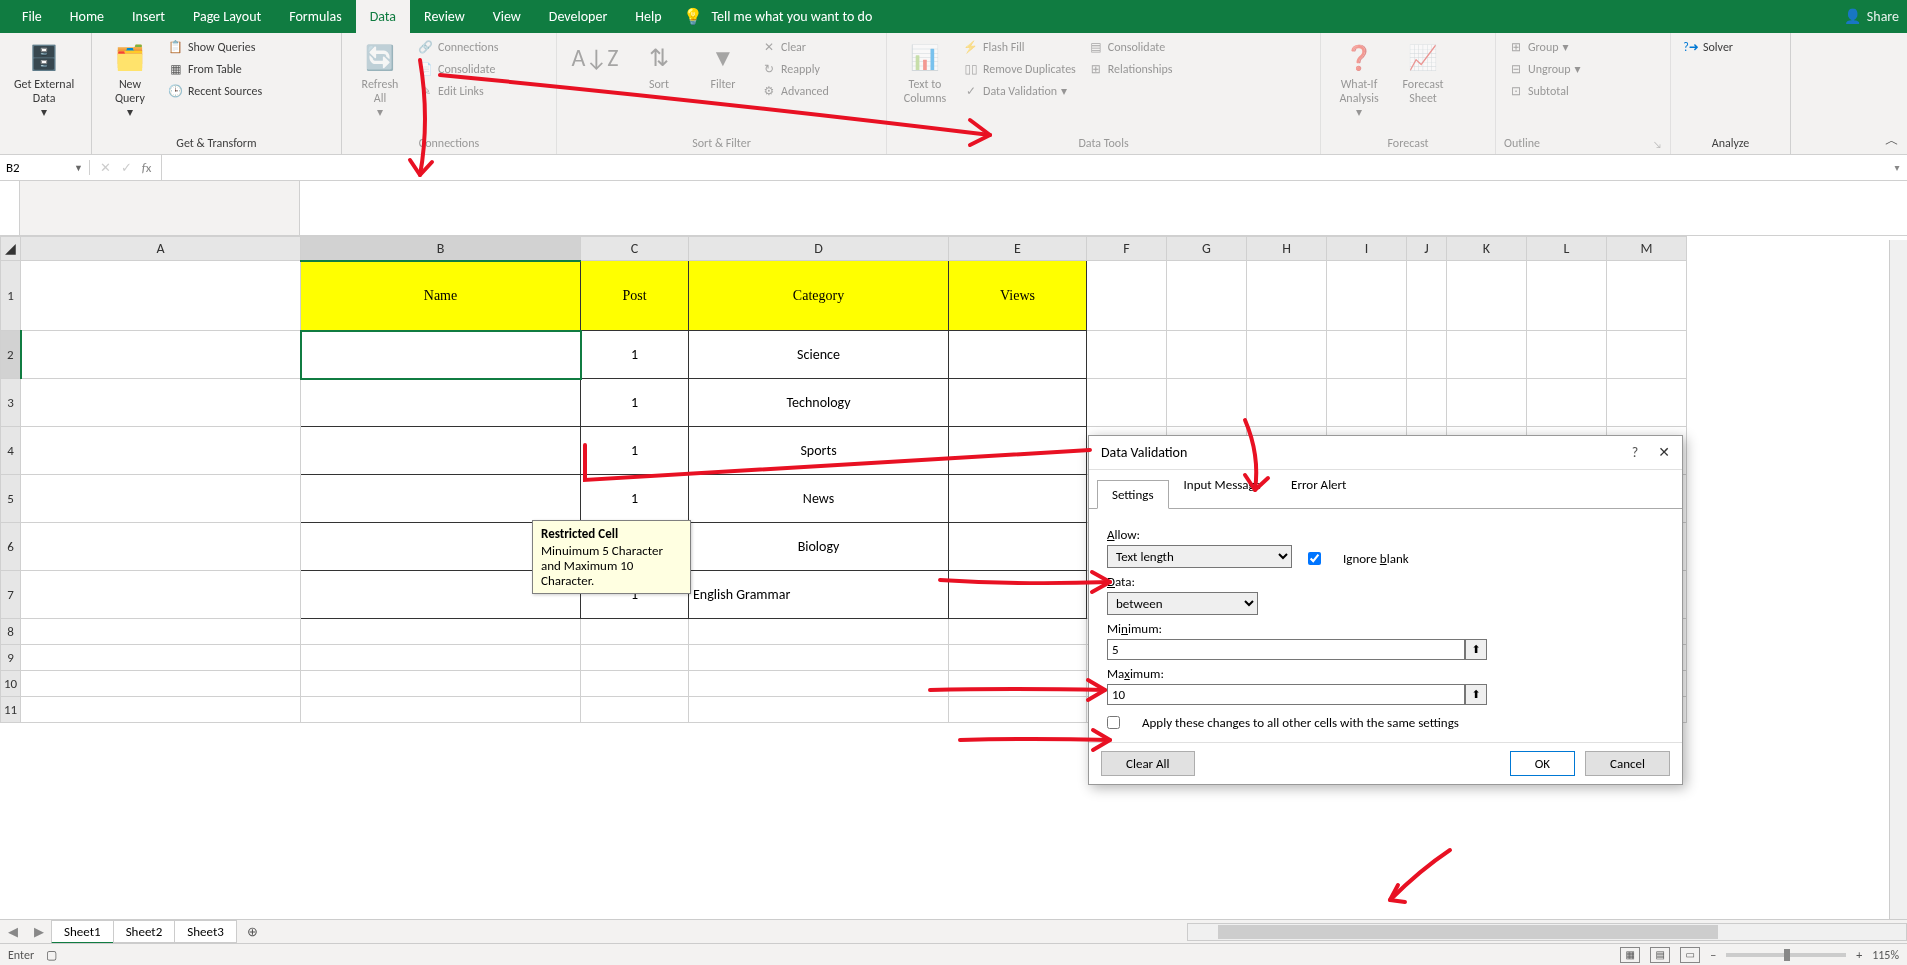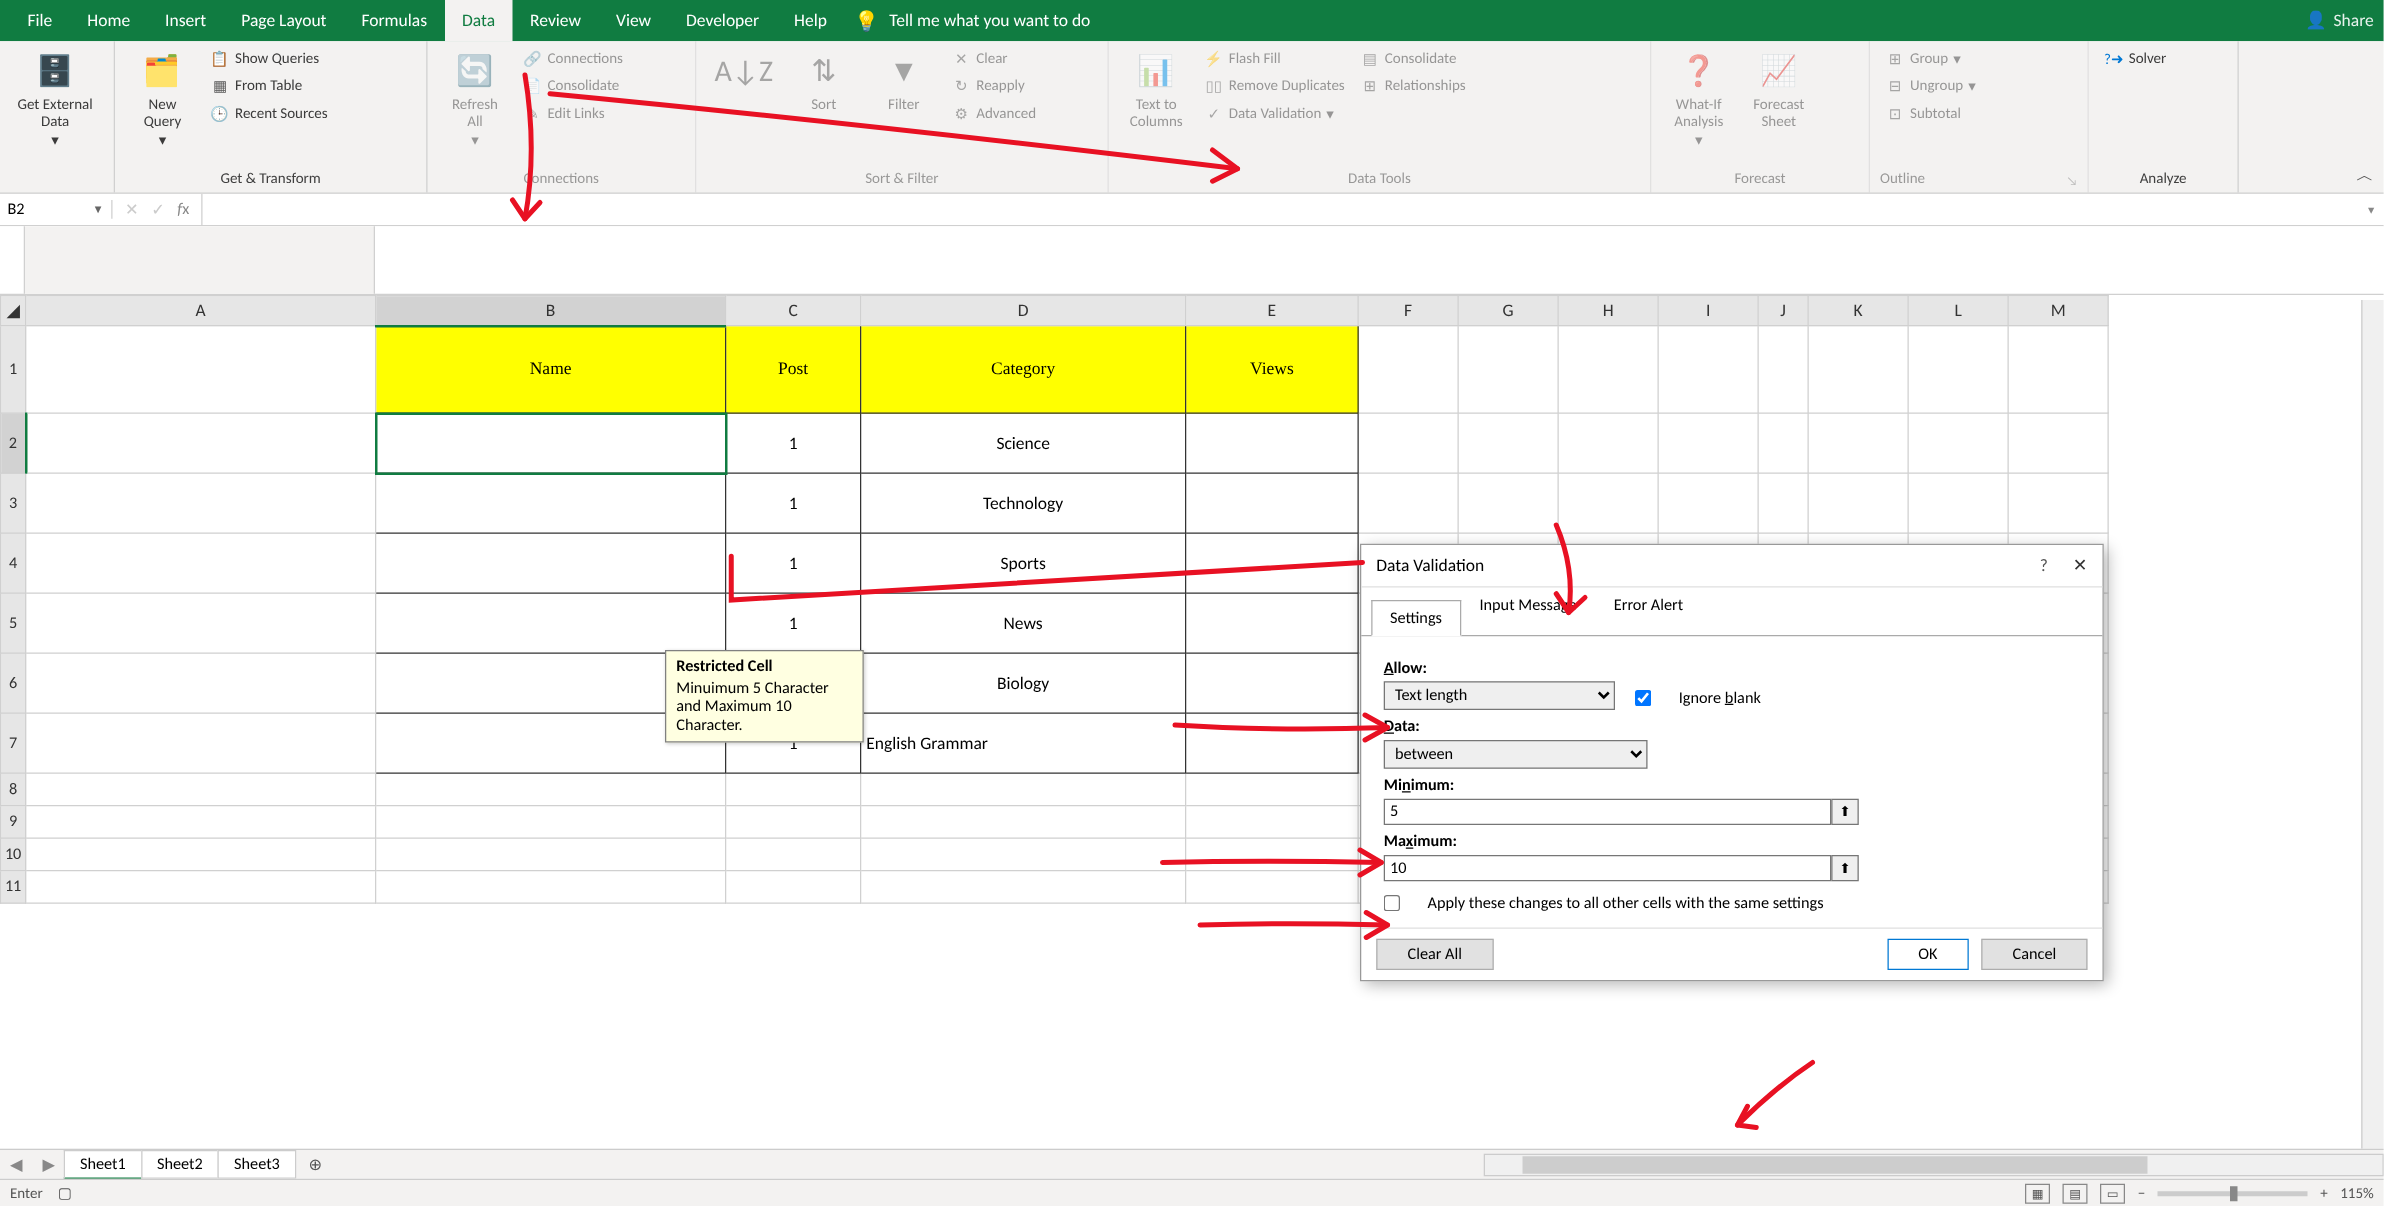--- a/index.html
+++ b/index.html
@@ -63,21 +63,21 @@
 
 .dialog { position: absolute; left: 1088px; top: 435px; width: 595px; background: #fff; border: 1px solid #999; box-shadow: 3px 3px 12px rgba(0,0,0,0.3); }
 .dialog-title { padding: 8px 12px; font-size: 14px; border-bottom: 1px solid #e0e0e0; display: flex; align-items: center; }
 .dialog-title .help { margin-left: auto; margin-right: 20px; font-size: 14px; color: #555; }
 .dialog-title .close { font-size: 14px; color: #333; }
 .dialog-tabs { display: flex; border-bottom: 1px solid #aaa; padding-left: 8px; }
 .dialog-tab { padding: 6px 14px; font-size: 13px; border: 1px solid transparent; margin-bottom: -1px; }
 .dialog-tab.active { border: 1px solid #aaa; border-bottom: 1px solid #fff; background: #fff; margin-top: 10px; }
 .dialog-body { padding: 12px 18px; font-size: 13px; }
 .dialog-body .section-title { margin-bottom: 8px; }
-.dialog-body label { display: block; margin: 6px 0 3px; text-decoration: underline; text-decoration-color: transparent; font-weight: bold; }
+.dialog-body label { display: block; margin: 6px 0 3px; text-decoration: underline; text-decoration-color: transparent; }
 .dialog-body label .ul { text-decoration: underline; }
 .dialog-body select, .dialog-body input[type=text] { font-size: 13px; padding: 2px 4px; border: 1px solid #767676; }
 .dialog-body .row { display: flex; align-items: center; gap: 16px; }
 .dialog-body .input-with-btn { display: flex; width: 380px; }
 .dialog-body .input-with-btn input { flex: 1; }
 .dialog-body .input-with-btn .collapse-btn { width: 22px; border: 1px solid #767676; display:flex;align-items:center;justify-content:center;font-size:11px;background:#efefef;}
 .dialog-body .chk { display: flex; align-items: center; gap: 22px; margin-top: 4px; }
 .dialog-footer { padding: 8px 12px; display: flex; align-items: center; border-top: 1px solid #e0e0e0; }
 .dialog-footer button { font-size: 13px; padding: 4px 24px; border: 1px solid #adadad; background: #e1e1e1; }
 .dialog-footer .primary { border: 1px solid #0078d4; background: #fff; }
@@ -541,21 +541,21 @@
   <div class="dialog-body">
     <label><span class="ul">A</span>llow:</label>
     <div class="row">
       <select style="width:185px"><option>Text length</option></select>
       <div class="chk">
         <input type="checkbox" checked="" style="">
         <span>Ignore <u>b</u>lank</span>
       </div>
     </div>
     <label><span class="ul">D</span>ata:</label>
-    <select style="width:211px"><option>between</option></select>
+    <select style="width:151px"><option>between</option></select>
     <label>Mi<span class="ul">n</span>imum:</label>
     <div class="input-with-btn">
       <input type="text" value="5" style="">
       <div class="collapse-btn">⬆</div>
     </div>
     <label>Ma<span class="ul">x</span>imum:</label>
     <div class="input-with-btn">
       <input type="text" value="10" style="">
       <div class="collapse-btn">⬆</div>
     </div>

